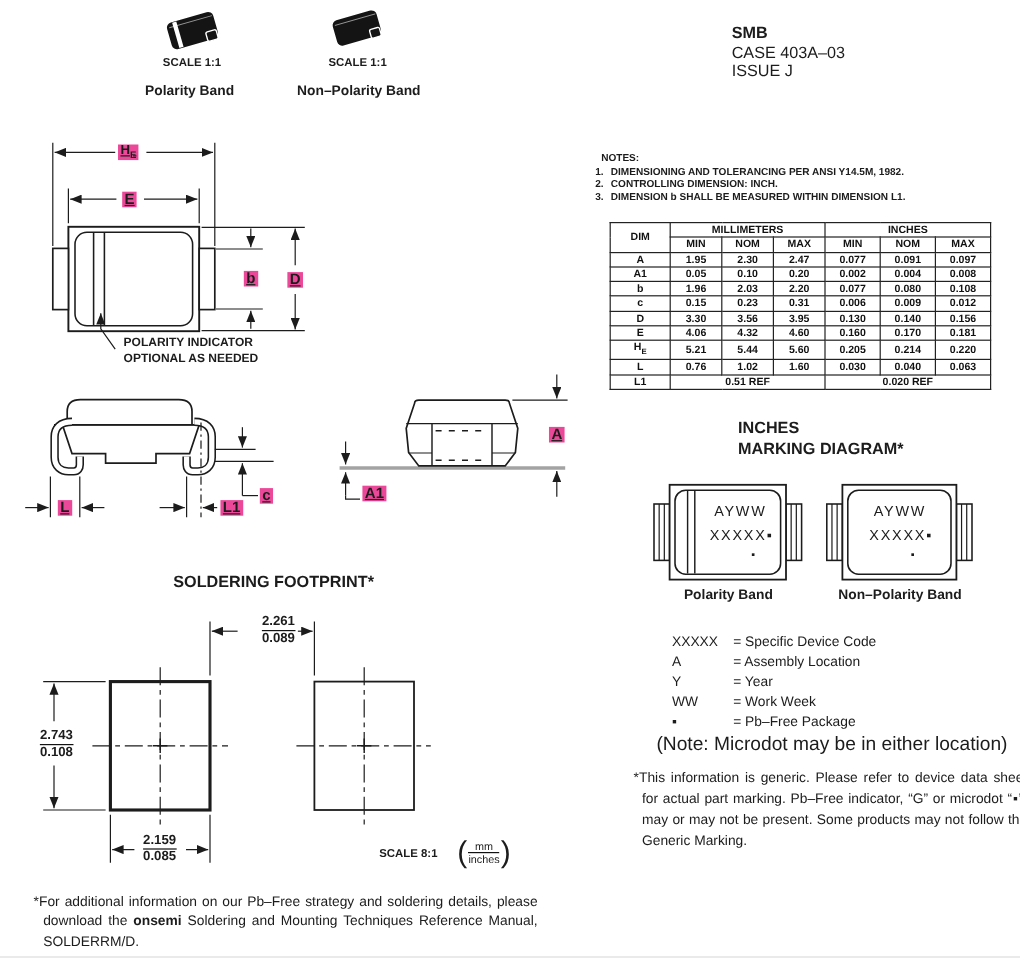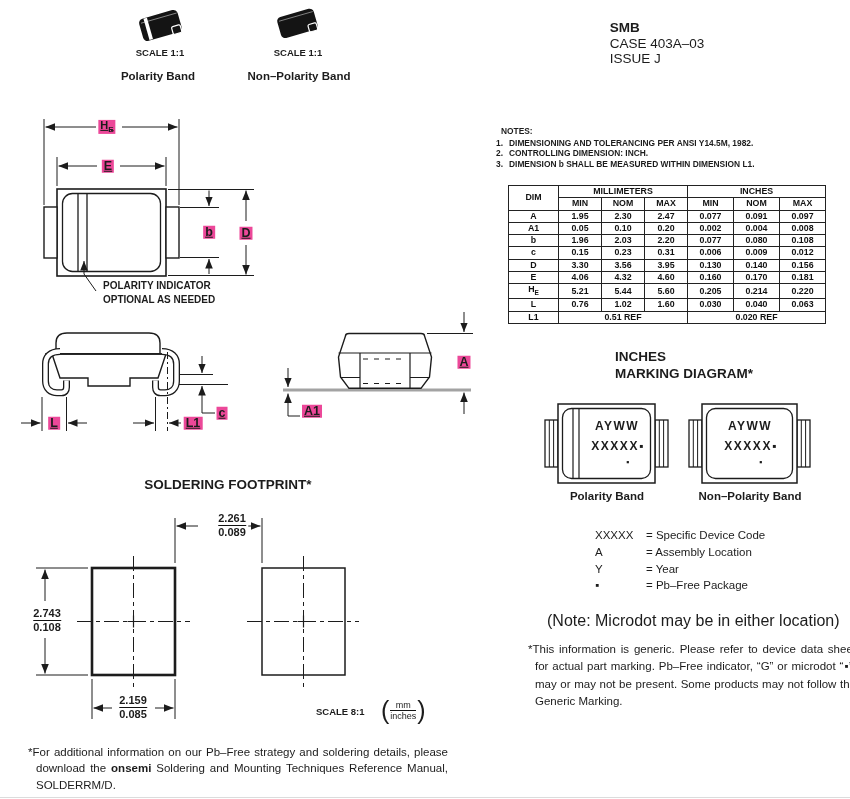--- a/index.html
+++ b/index.html
@@ -30,25 +30,25 @@
   .dim-table .grp-start{border-left:1.6px solid #222;}
   .dim-table .ref-row td{border-top:1.4px solid #222;}
   .dim-table sub{font-size:6.5px;}
   
   .dlabel{position:absolute;transform:translate(-50%,-50%);font-weight:bold;font-size:12.5px;
           line-height:1;background:#ec4899;padding:0 2px;white-space:nowrap;text-decoration:underline;}
   .dlabel.sm{font-size:11px;}
   .dlabel sub{font-size:8px;}
   .callout{left:103px;top:279px;font-weight:bold;font-size:10px;line-height:13.5px;white-space:nowrap;}
   
-  .mark-text{position:absolute;transform:translateX(-50%);font-weight:bold;font-size:12px;
+  .mark-text{position:absolute;transform:translateX(-50%);font-weight:normal;font-size:12px;
              letter-spacing:1.5px;white-space:nowrap;line-height:12px;}
   .mark-dot{position:absolute;font-size:9px;line-height:9px;}
   .legend{left:560px;top:527px;font-size:11.5px;line-height:16.8px;width:290px;}
-  .legend-row{display:flex;margin-left:35px;}
+  .legend-row{display:flex;}
   .legend-term{flex:0 0 51px;}
   .mark-note{left:547px;top:612px;font-size:16px;white-space:nowrap;}
   .footnote{left:528px;top:641px;width:321px;font-size:11.5px;line-height:17.4px;
             text-align:justify;padding-left:7px;text-indent:-7px;}
   .footer-note{left:28px;top:744px;width:412px;font-size:11.5px;line-height:16.3px;
             text-align:justify;padding-left:8px;text-indent:-8px;}
   .footer-note .brand{font-weight:bold;}
   
   .frac{position:absolute;transform:translate(-50%,-50%);display:flex;flex-direction:column;
         align-items:stretch;font-weight:bold;font-size:11px;line-height:12.5px;background:#fff;
@@ -392,20 +392,24 @@
   </div>
   <div class="legend-row">
     <span class="legend-term">A</span>
     <span>= Assembly Location</span>
   </div>
   <div class="legend-row">
     <span class="legend-term">Y</span>
     <span>= Year</span>
   </div>
   <div class="legend-row">
+    <span class="legend-term">WW</span>
+    <span>= Work Week</span>
+  </div>
+  <div class="legend-row">
     <span class="legend-term">▪</span>
     <span>= Pb–Free Package</span>
   </div>
 </div>
 
 <div class="abs mark-note">(Note: Microdot may be in either location)</div>
 
 <div class="abs footnote">*This information is generic. Please refer to device data sheet for actual part marking. Pb–Free indicator, “G” or microdot “▪”, may or may not be present. Some products may not follow the Generic Marking.</div>
 
 <div class="abs ctr sec-heading" style="left:228px;top:476px;">SOLDERING FOOTPRINT*</div>

